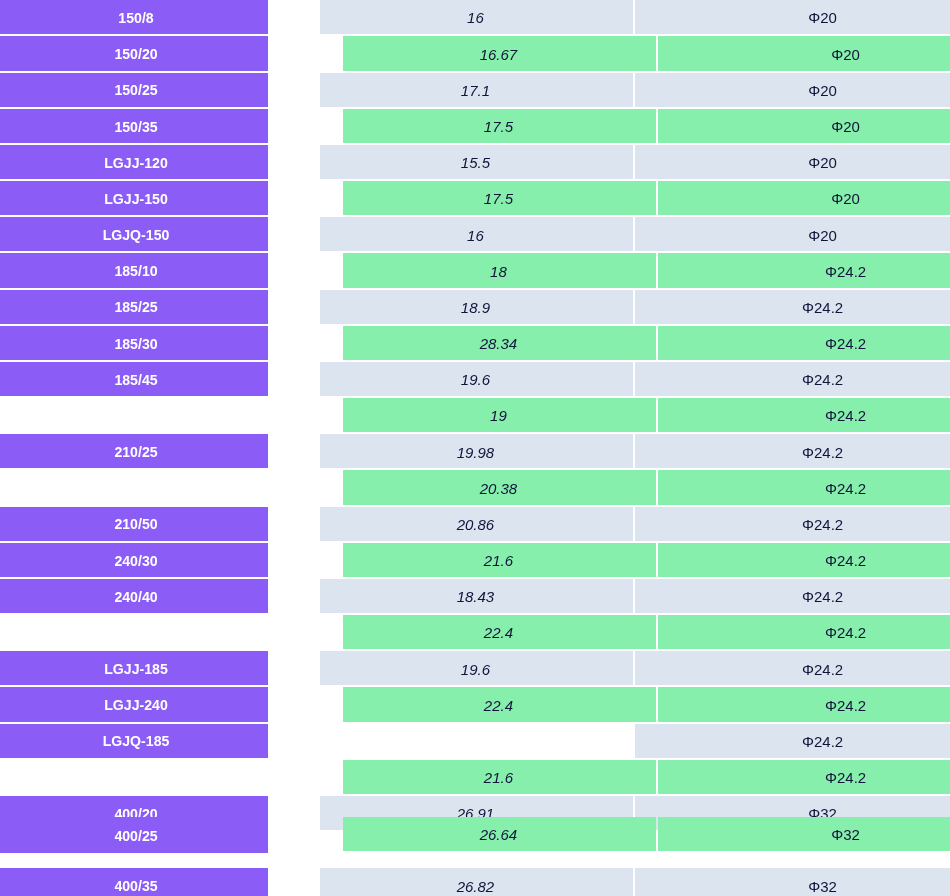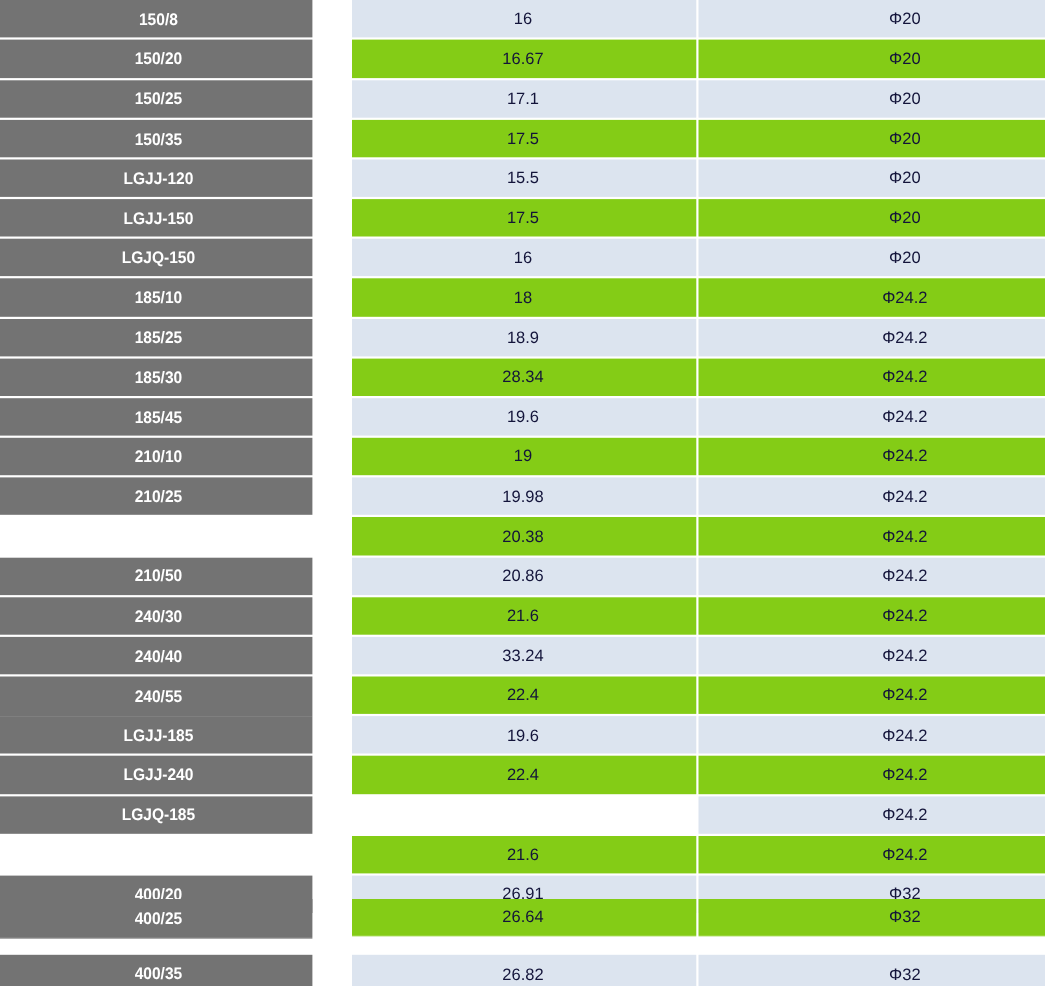--- a/index.html
+++ b/index.html
@@ -15,26 +15,26 @@
   background:#ffffff;
 }
 .row { position:absolute; left:0; width:950px; height:36.17px; }
 .cell { position:absolute; top:0; left:0; }
 .cell .txt {
   will-change:opacity;
   position:absolute; left:50%; top:calc(50% + 0.8px);
   transform:translate(-50%,-50%);
   white-space:nowrap; line-height:1;
 }
-.c-spec { left:0px;     width:268px; height:34.2px; background:#737373;padding-left:16px; }
+.c-spec { left:0px;     width:268px; height:34.2px; background:#8b5cf6; }
 .row.merged .c-spec { height:36.17px; }
-.c-dia  { left:319.5px; width:313.3px; height:34.2px; }
+.c-dia  { left:319.5px; width:313.3px; height:34.2px;font-style:italic; }
 .c-bolt { left:634.8px; width:375px; height:34.2px; }
 .light .c-dia, .light .c-bolt { background:#dce4ef; }
-.dark  .c-dia, .dark  .c-bolt { background:#84cc16; }
+.dark  .c-dia, .dark  .c-bolt { background:#86efac;margin-left:23px; }
 .c-spec .txt {
   color:#ffffff; font-weight:bold; font-size:15.2px;
   left:calc(50% + 1.7px);
   transform:translate(-50%,-50%) scaleX(0.93);
 }
 .c-dia .txt, .c-bolt .txt { color:#13143a; font-size:15px; top:calc(50% + 0.2px); }
 .c-dia  .txt { left:calc(50% - 0.7px); }
 .c-bolt .txt { left:calc(50% + 0.3px); }
 </style>
 </head>
@@ -156,23 +156,20 @@
         <span class="txt">185/45</span>
       </div>
     <div class="cell c-dia">
         <span class="txt">19.6</span>
       </div>
     <div class="cell c-bolt">
         <span class="txt">Φ24.2</span>
       </div>
   </div>
   <div class="row dark" style="top:398.07px">
-    <div class="cell c-spec">
-        <span class="txt">210/10</span>
-      </div>
     <div class="cell c-dia">
         <span class="txt">19</span>
       </div>
     <div class="cell c-bolt">
         <span class="txt">Φ24.2</span>
       </div>
   </div>
   <div class="row light" style="top:434.24px">
     <div class="cell c-spec">
         <span class="txt">210/25</span>
@@ -212,30 +209,27 @@
       </div>
     <div class="cell c-bolt">
         <span class="txt">Φ24.2</span>
       </div>
   </div>
   <div class="row light" style="top:578.92px">
     <div class="cell c-spec">
         <span class="txt">240/40</span>
       </div>
     <div class="cell c-dia">
-        <span class="txt">33.24</span>
+        <span class="txt">18.43</span>
       </div>
     <div class="cell c-bolt">
         <span class="txt">Φ24.2</span>
       </div>
   </div>
   <div class="row dark merged" style="top:615.09px">
-    <div class="cell c-spec">
-        <span class="txt">240/55</span>
-      </div>
     <div class="cell c-dia">
         <span class="txt">22.4</span>
       </div>
     <div class="cell c-bolt">
         <span class="txt">Φ24.2</span>
       </div>
   </div>
   <div class="row light" style="top:651.26px">
     <div class="cell c-spec">
         <span class="txt">LGJJ-185</span>

